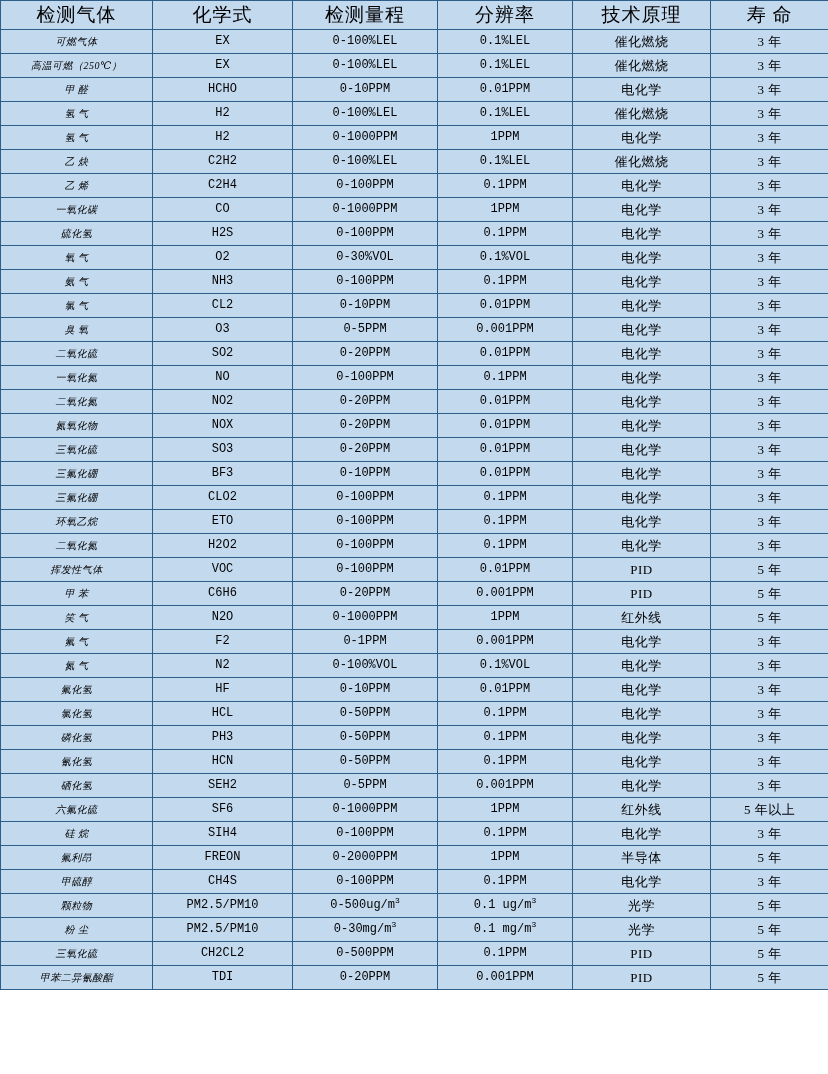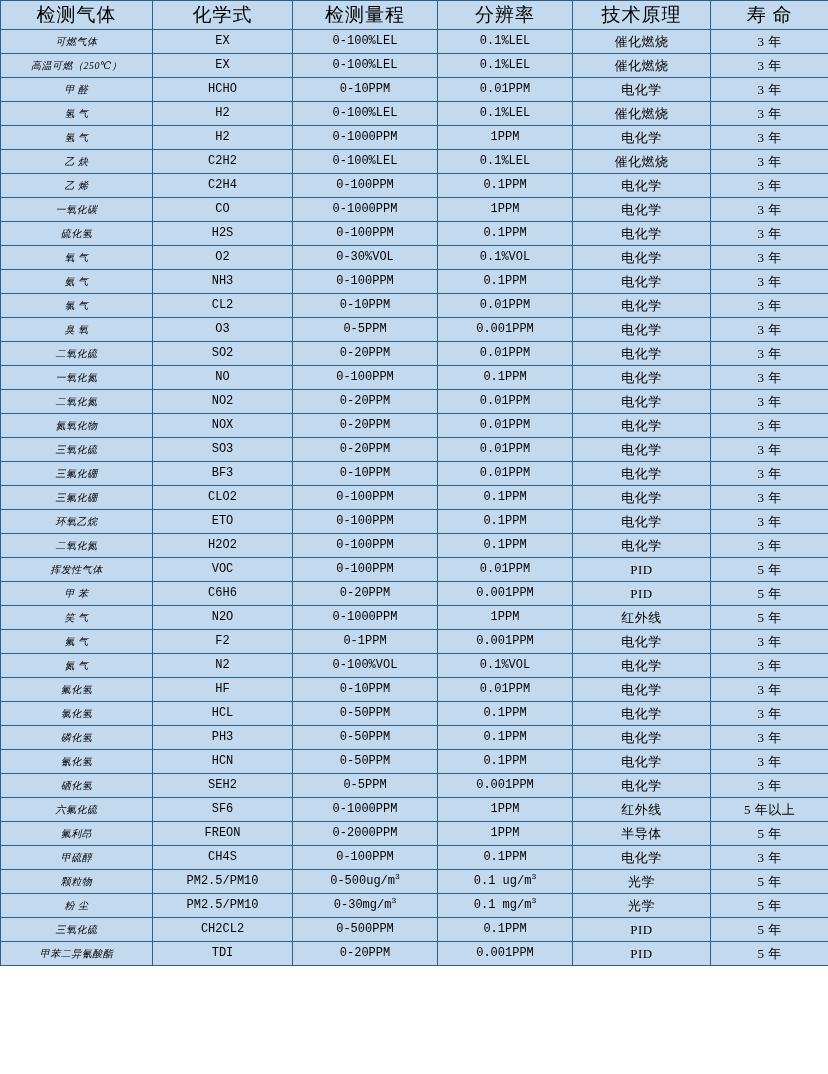--- a/index.html
+++ b/index.html
@@ -346,20 +346,28 @@
       </tr>
       <tr>
         <td class="name">六氟化硫</td>
         <td class="formula">SF6</td>
         <td class="range">0-1000PPM</td>
         <td class="res">1PPM</td>
         <td class="tech">红外线</td>
         <td class="life">5 年以上</td>
       </tr>
       <tr>
+        <td class="name">硅 烷</td>
+        <td class="formula">SIH4</td>
+        <td class="range">0-100PPM</td>
+        <td class="res">0.1PPM</td>
+        <td class="tech">电化学</td>
+        <td class="life">3 年</td>
+      </tr>
+      <tr>
         <td class="name">氟利昂</td>
         <td class="formula">FREON</td>
         <td class="range">0-2000PPM</td>
         <td class="res">1PPM</td>
         <td class="tech">半导体</td>
         <td class="life">5 年</td>
       </tr>
       <tr>
         <td class="name">甲硫醇</td>
         <td class="formula">CH4S</td>

